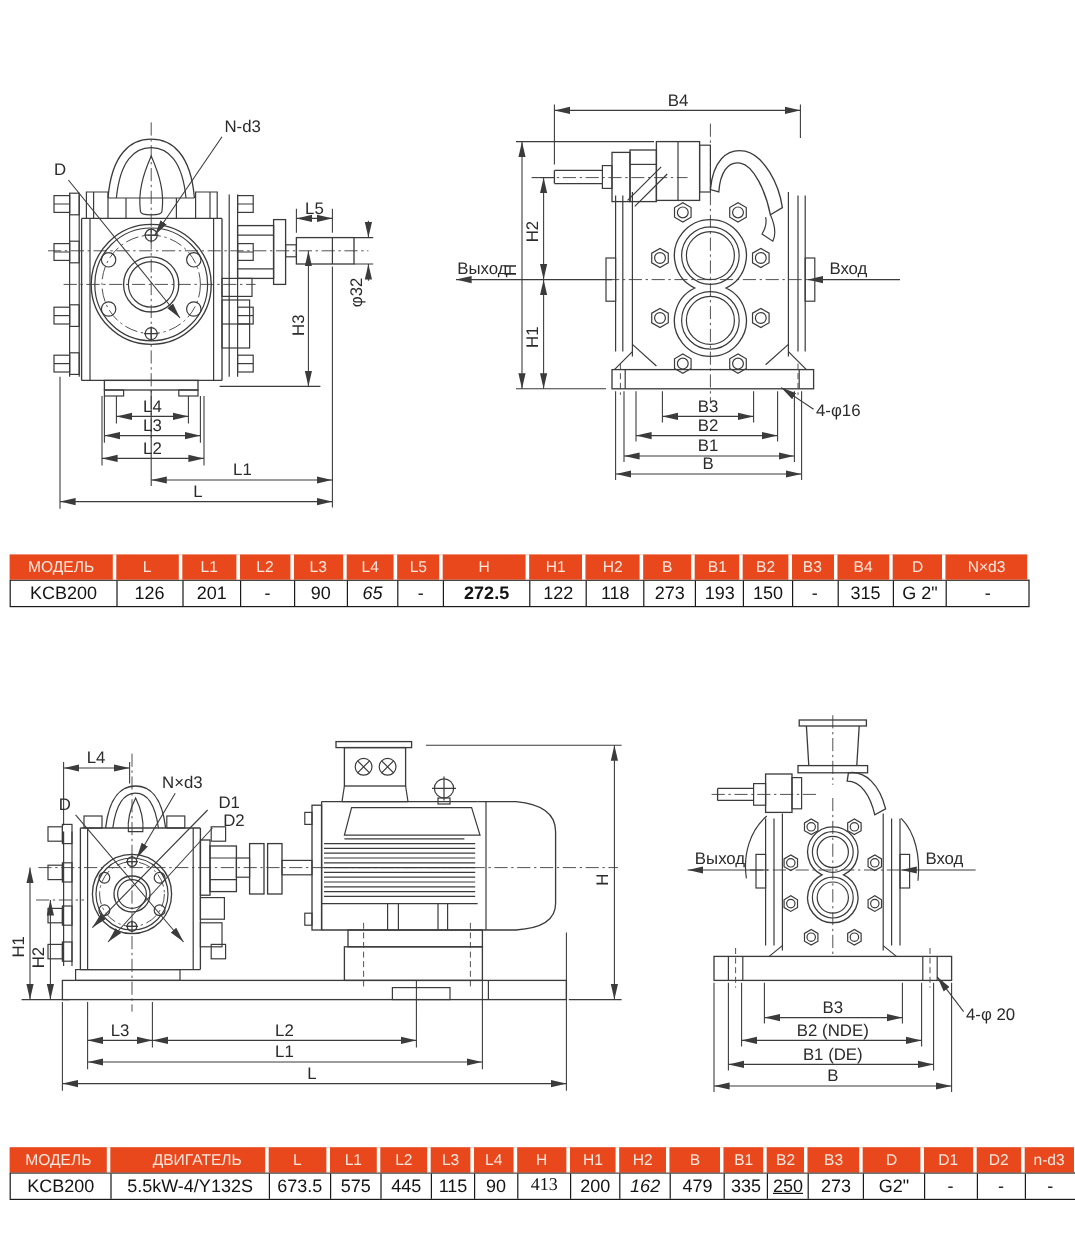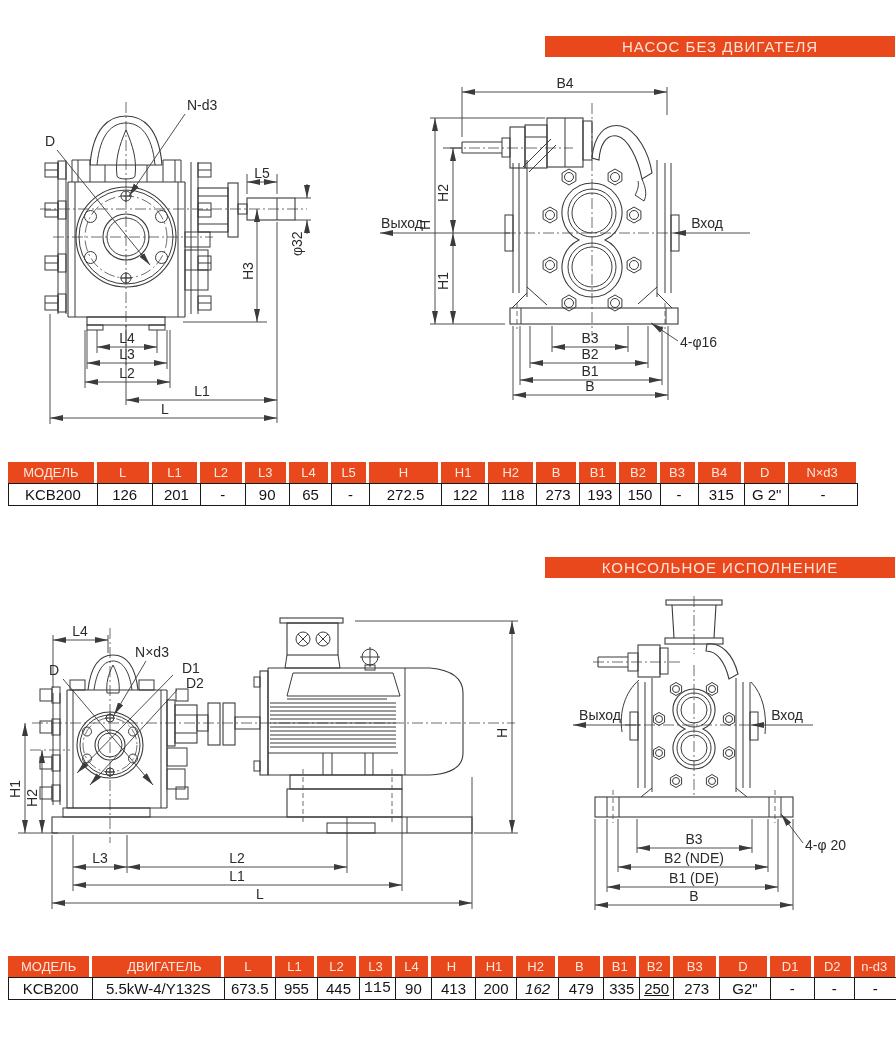--- a/index.html
+++ b/index.html
@@ -23,21 +23,20 @@
   .t-row{display:flex;border:1px solid #1a1a1a;}
   .t-d{color:#141414;font-size:15px;height:21px;line-height:21px;text-align:center;
        box-sizing:border-box;border-right:1px solid #1a1a1a;white-space:nowrap;overflow:hidden;}
   .t-d:last-child{border-right:none;}
 </style>
 </head>
 <body>
 
 <div class="page">
 
-  <div class="banner" style="left:545px;top:36px;">НАСОС БЕЗ ДВИГАТЕЛЯ</div>
 
   <svg style="left:15px;top:72px;" width="310" height="360" viewBox="0 0 310 360">
     <defs>
       <marker id="a1" markerWidth="13" markerHeight="8" refX="13" refY="4" orient="auto-start-reverse" markerUnits="userSpaceOnUse">
         <path d="M13,4 L0,1 L0,7 Z" fill="#3b3b3b"></path>
       </marker>
     </defs>
     <g>
       <path class="cl" d="M111,30 V295"></path>
       <path class="cl" d="M25,137 H292"></path>
@@ -256,36 +255,35 @@
         <div class="t-h" style="width: 46.47px;">B4</div>
         <div class="t-h" style="width: 44.35px;">D</div>
         <div class="t-h" style="width: 67.59px;">N×d3</div>
       </div>
       <div class="t-row">
         <div class="t-d" style="width: 88.71px;">KCB200</div>
         <div class="t-d" style="width: 54.91px;">126</div>
         <div class="t-d" style="width: 48.58px;">201</div>
         <div class="t-d" style="width: 44.35px;">-</div>
         <div class="t-d" style="width: 44.35px;">90</div>
-        <div class="t-d" style="width: 42.24px;">65</div>
+        <div class="t-d" style="width: 42.24px; font-style: italic;">65</div>
         <div class="t-d" style="width: 38.02px;">-</div>
-        <div class="t-d" style="width: 71.81px;">272.5</div>
+        <div class="t-d" style="width: 71.81px; font-weight: bold;">272.5</div>
         <div class="t-d" style="width: 47.52px;">122</div>
         <div class="t-d" style="width: 47.52px;">118</div>
         <div class="t-d" style="width: 43.3px;">273</div>
         <div class="t-d" style="width: 40.13px;">193</div>
         <div class="t-d" style="width: 40.13px;">150</div>
         <div class="t-d" style="width: 38.02px;">-</div>
         <div class="t-d" style="width: 46.47px;">315</div>
         <div class="t-d" style="width: 44.35px;">G 2"</div>
         <div class="t-d" style="width: 67.59px;">-</div>
       </div>
     </div>
 
-  <div class="banner" style="left:545px;top:557px;">КОНСОЛЬНОЕ ИСПОЛНЕНИЕ</div>
 
   <svg style="left:10px;top:593px;" width="516" height="330" viewBox="0 0 516 330">
     <defs>
       <marker id="a3" markerWidth="13" markerHeight="8" refX="13" refY="4" orient="auto-start-reverse" markerUnits="userSpaceOnUse">
         <path d="M13,4 L0,1 L0,7 Z" fill="#3b3b3b"></path>
       </marker>
     </defs>
     <g>
       <path class="cl" d="M22,130 H505"></path>
       <path class="cl" d="M100,35 V250"></path>
@@ -502,25 +500,25 @@
         <div class="t-h" style="width: 46.2px;">B3</div>
         <div class="t-h" style="width: 50.3px;">D</div>
         <div class="t-h" style="width: 44.14px;">D1</div>
         <div class="t-h" style="width: 40.04px;">D2</div>
         <div class="t-h" style="width: 41.06px;">n-d3</div>
       </div>
       <div class="t-row">
         <div class="t-d" style="width: 84.18px;">KCB200</div>
         <div class="t-d" style="width: 131.41px;">5.5kW-4/Y132S</div>
         <div class="t-d" style="width: 51.33px;">673.5</div>
-        <div class="t-d" style="width: 42.09px;">955</div>
+        <div class="t-d" style="width: 42.09px;">575</div>
         <div class="t-d" style="width: 42.09px;">445</div>
-        <div class="t-d" style="width: 35.93px; font-family: Liberation Mono, monospace;">115</div>
+        <div class="t-d" style="width: 35.93px;">115</div>
         <div class="t-d" style="width: 35.93px;">90</div>
-        <div class="t-d" style="width: 44.14px;">413</div>
+        <div class="t-d" style="width: 44.14px; font-family: Liberation Serif, serif;">413</div>
         <div class="t-d" style="width: 41.06px;">200</div>
         <div class="t-d" style="width: 42.09px; font-style: italic;">162</div>
         <div class="t-d" style="width: 45.17px;">479</div>
         <div class="t-d" style="width: 35.93px;">335</div>
         <div class="t-d" style="width: 33.88px; text-decoration: underline;">250</div>
         <div class="t-d" style="width: 46.2px;">273</div>
         <div class="t-d" style="width: 50.3px;">G2"</div>
         <div class="t-d" style="width: 44.14px;">-</div>
         <div class="t-d" style="width: 40.04px;">-</div>
         <div class="t-d" style="width: 41.06px;">-</div>

